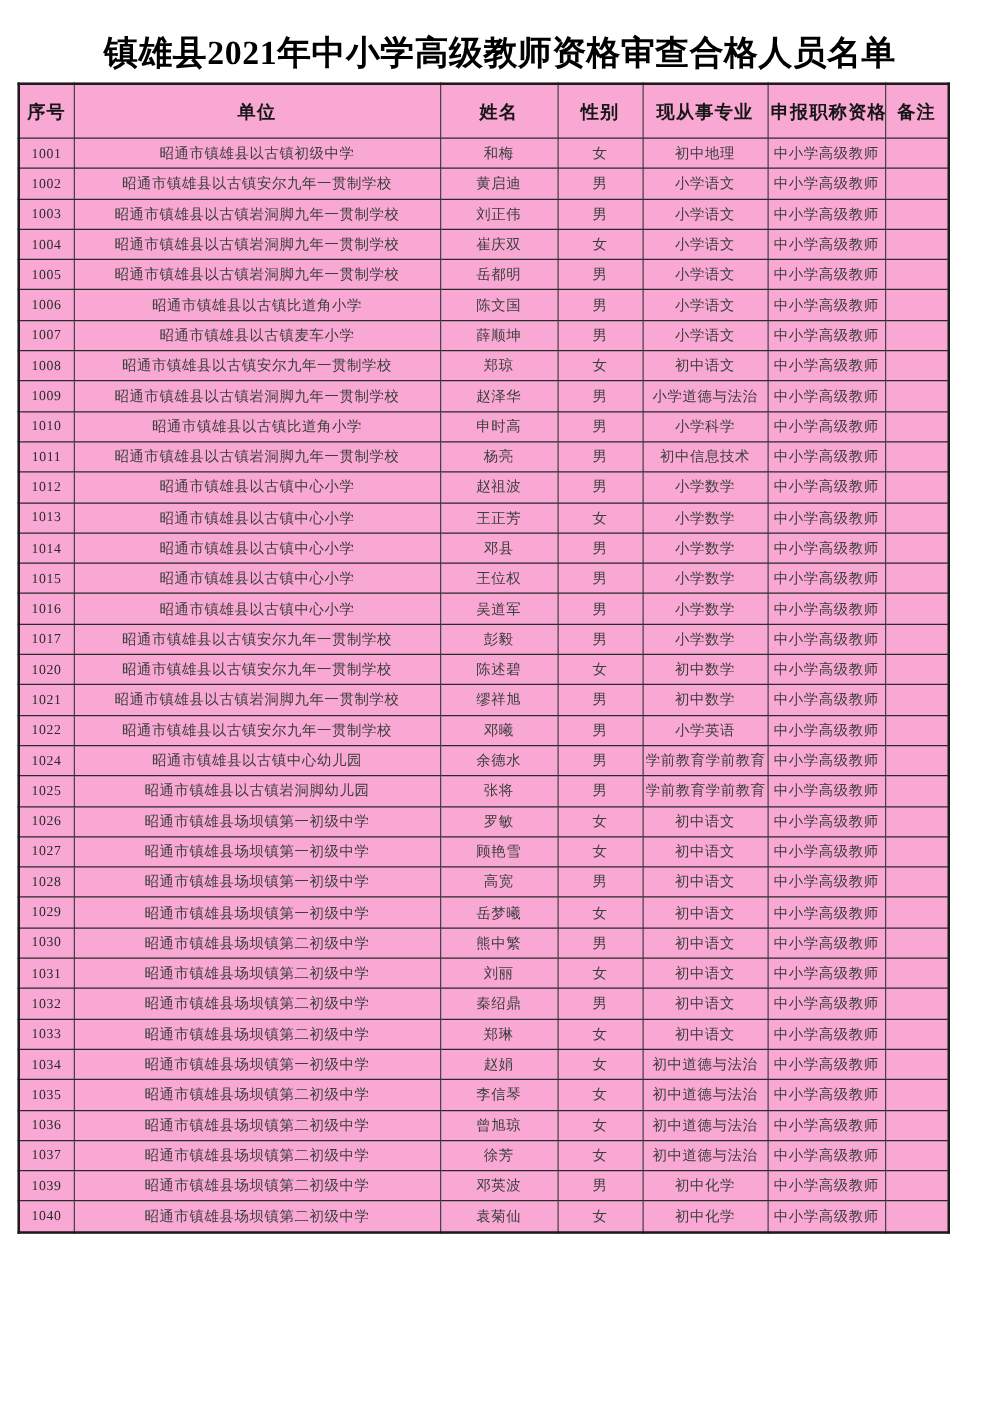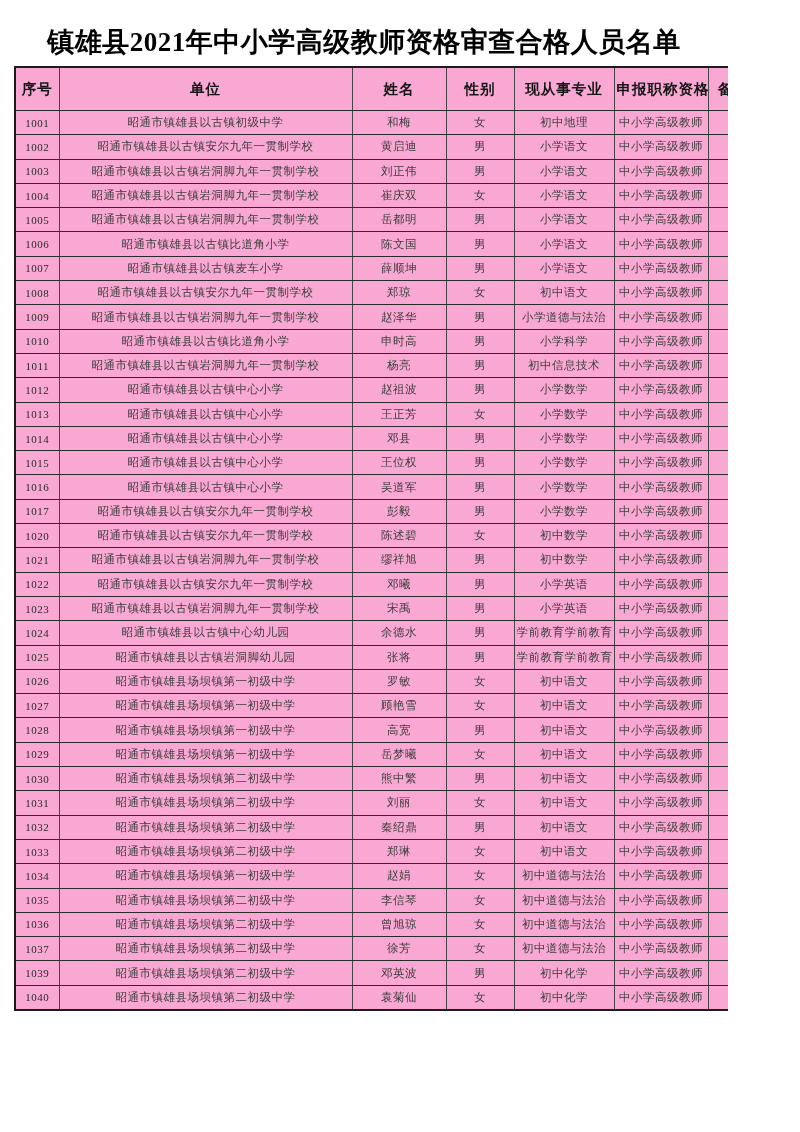--- a/index.html
+++ b/index.html
@@ -2,21 +2,21 @@
 <html><head>
 <meta charset="utf-8">
 <style>
   html, body {
     margin: 0;
     padding: 0;
     background: #ffffff;
   }
   .page {
     position: relative;
-    width: 728px;
+    width: 800px;
     height: 1132px;
     background: #ffffff;
     font-family: "Liberation Serif", "DejaVu Serif", serif;
     overflow: hidden;
   }
   .doc-title {
     margin: 0;
     padding-top: 27px;
     text-align: center;
     font-size: 27px;
@@ -272,29 +272,20 @@
         <tr>
           <td class="cell-no">1022</td>
           <td class="cell-unit">昭通市镇雄县以古镇安尔九年一贯制学校</td>
           <td class="cell-name">邓曦</td>
           <td class="cell-gender">男</td>
           <td class="cell-major">小学英语</td>
           <td class="cell-title">中小学高级教师</td>
           <td class="cell-remark"></td>
         </tr>
         <tr>
-          <td class="cell-no">1023</td>
-          <td class="cell-unit">昭通市镇雄县以古镇岩洞脚九年一贯制学校</td>
-          <td class="cell-name">宋禹</td>
-          <td class="cell-gender">男</td>
-          <td class="cell-major">小学英语</td>
-          <td class="cell-title">中小学高级教师</td>
-          <td class="cell-remark"></td>
-        </tr>
-        <tr>
           <td class="cell-no">1024</td>
           <td class="cell-unit">昭通市镇雄县以古镇中心幼儿园</td>
           <td class="cell-name">余德水</td>
           <td class="cell-gender">男</td>
           <td class="cell-major">学前教育学前教育</td>
           <td class="cell-title">中小学高级教师</td>
           <td class="cell-remark"></td>
         </tr>
         <tr>
           <td class="cell-no">1025</td>

